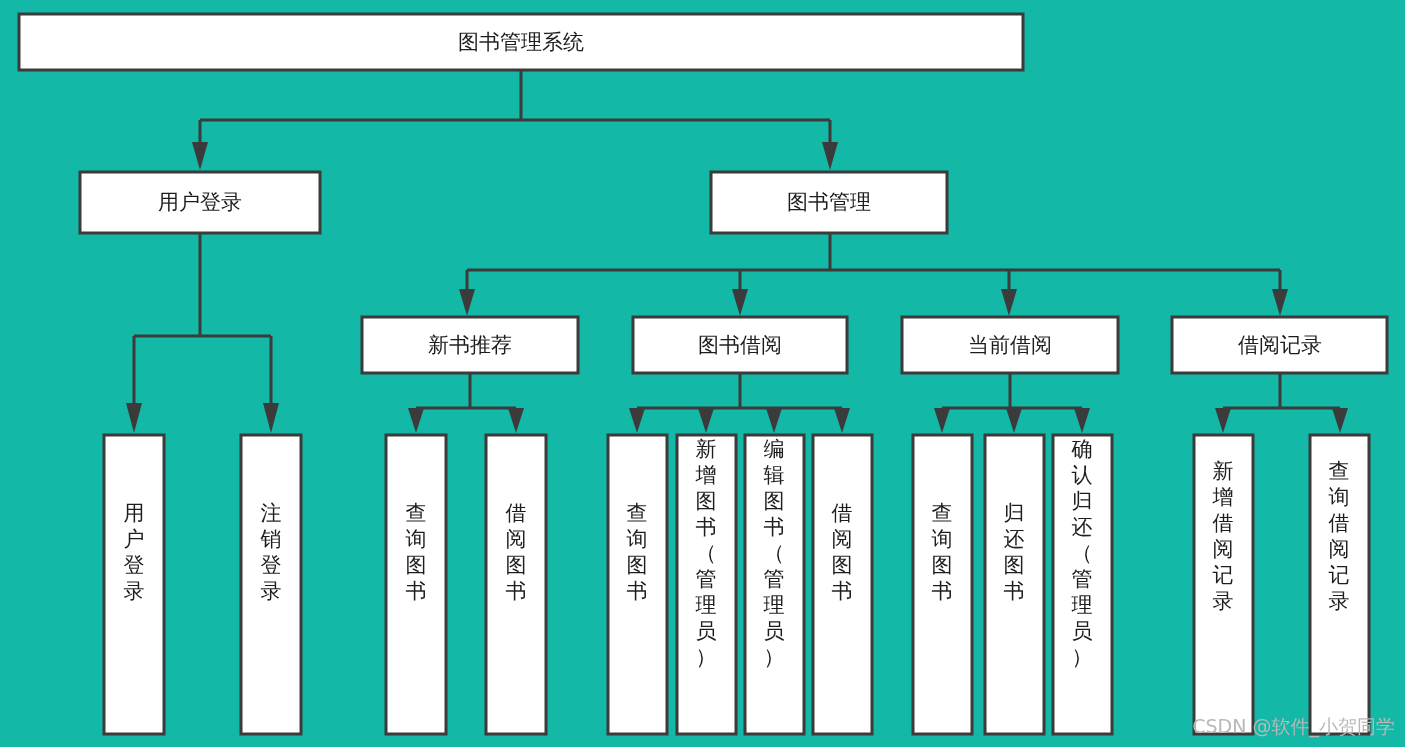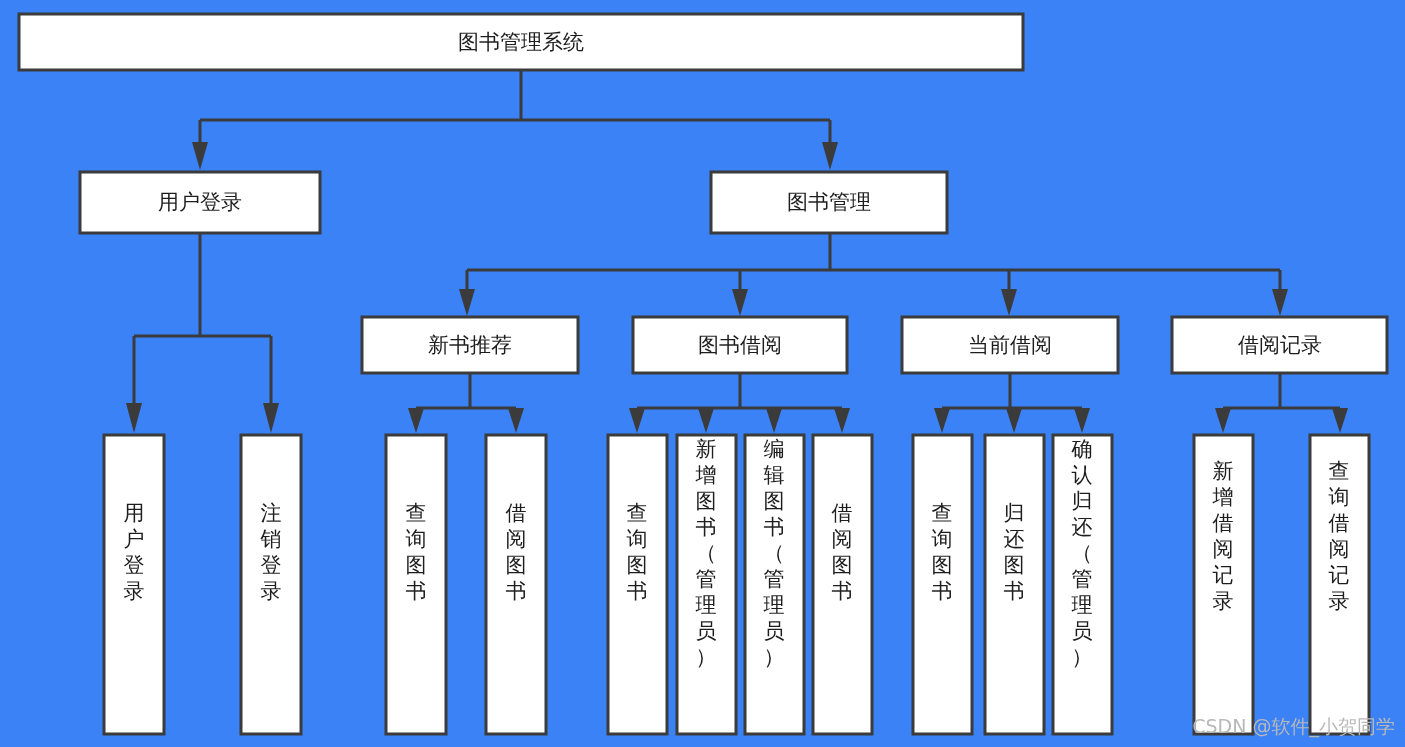--- a/index.html
+++ b/index.html
@@ -10,21 +10,21 @@
   body {
     width: 1405px;
     height: 747px;
     overflow: hidden;
     font-family: "DejaVu Sans", "Liberation Sans", sans-serif;
   }
   #diagram-root {
     position: relative;
     width: 1405px;
     height: 747px;
-    background: #3b82f6;
+    background: #14b8a6;
   }
   svg#diagram-svg {
     position: absolute;
     top: 0;
     left: 0;
     width: 1405px;
     height: 747px;
   }
   .node-box {
     fill: #ffffff;

